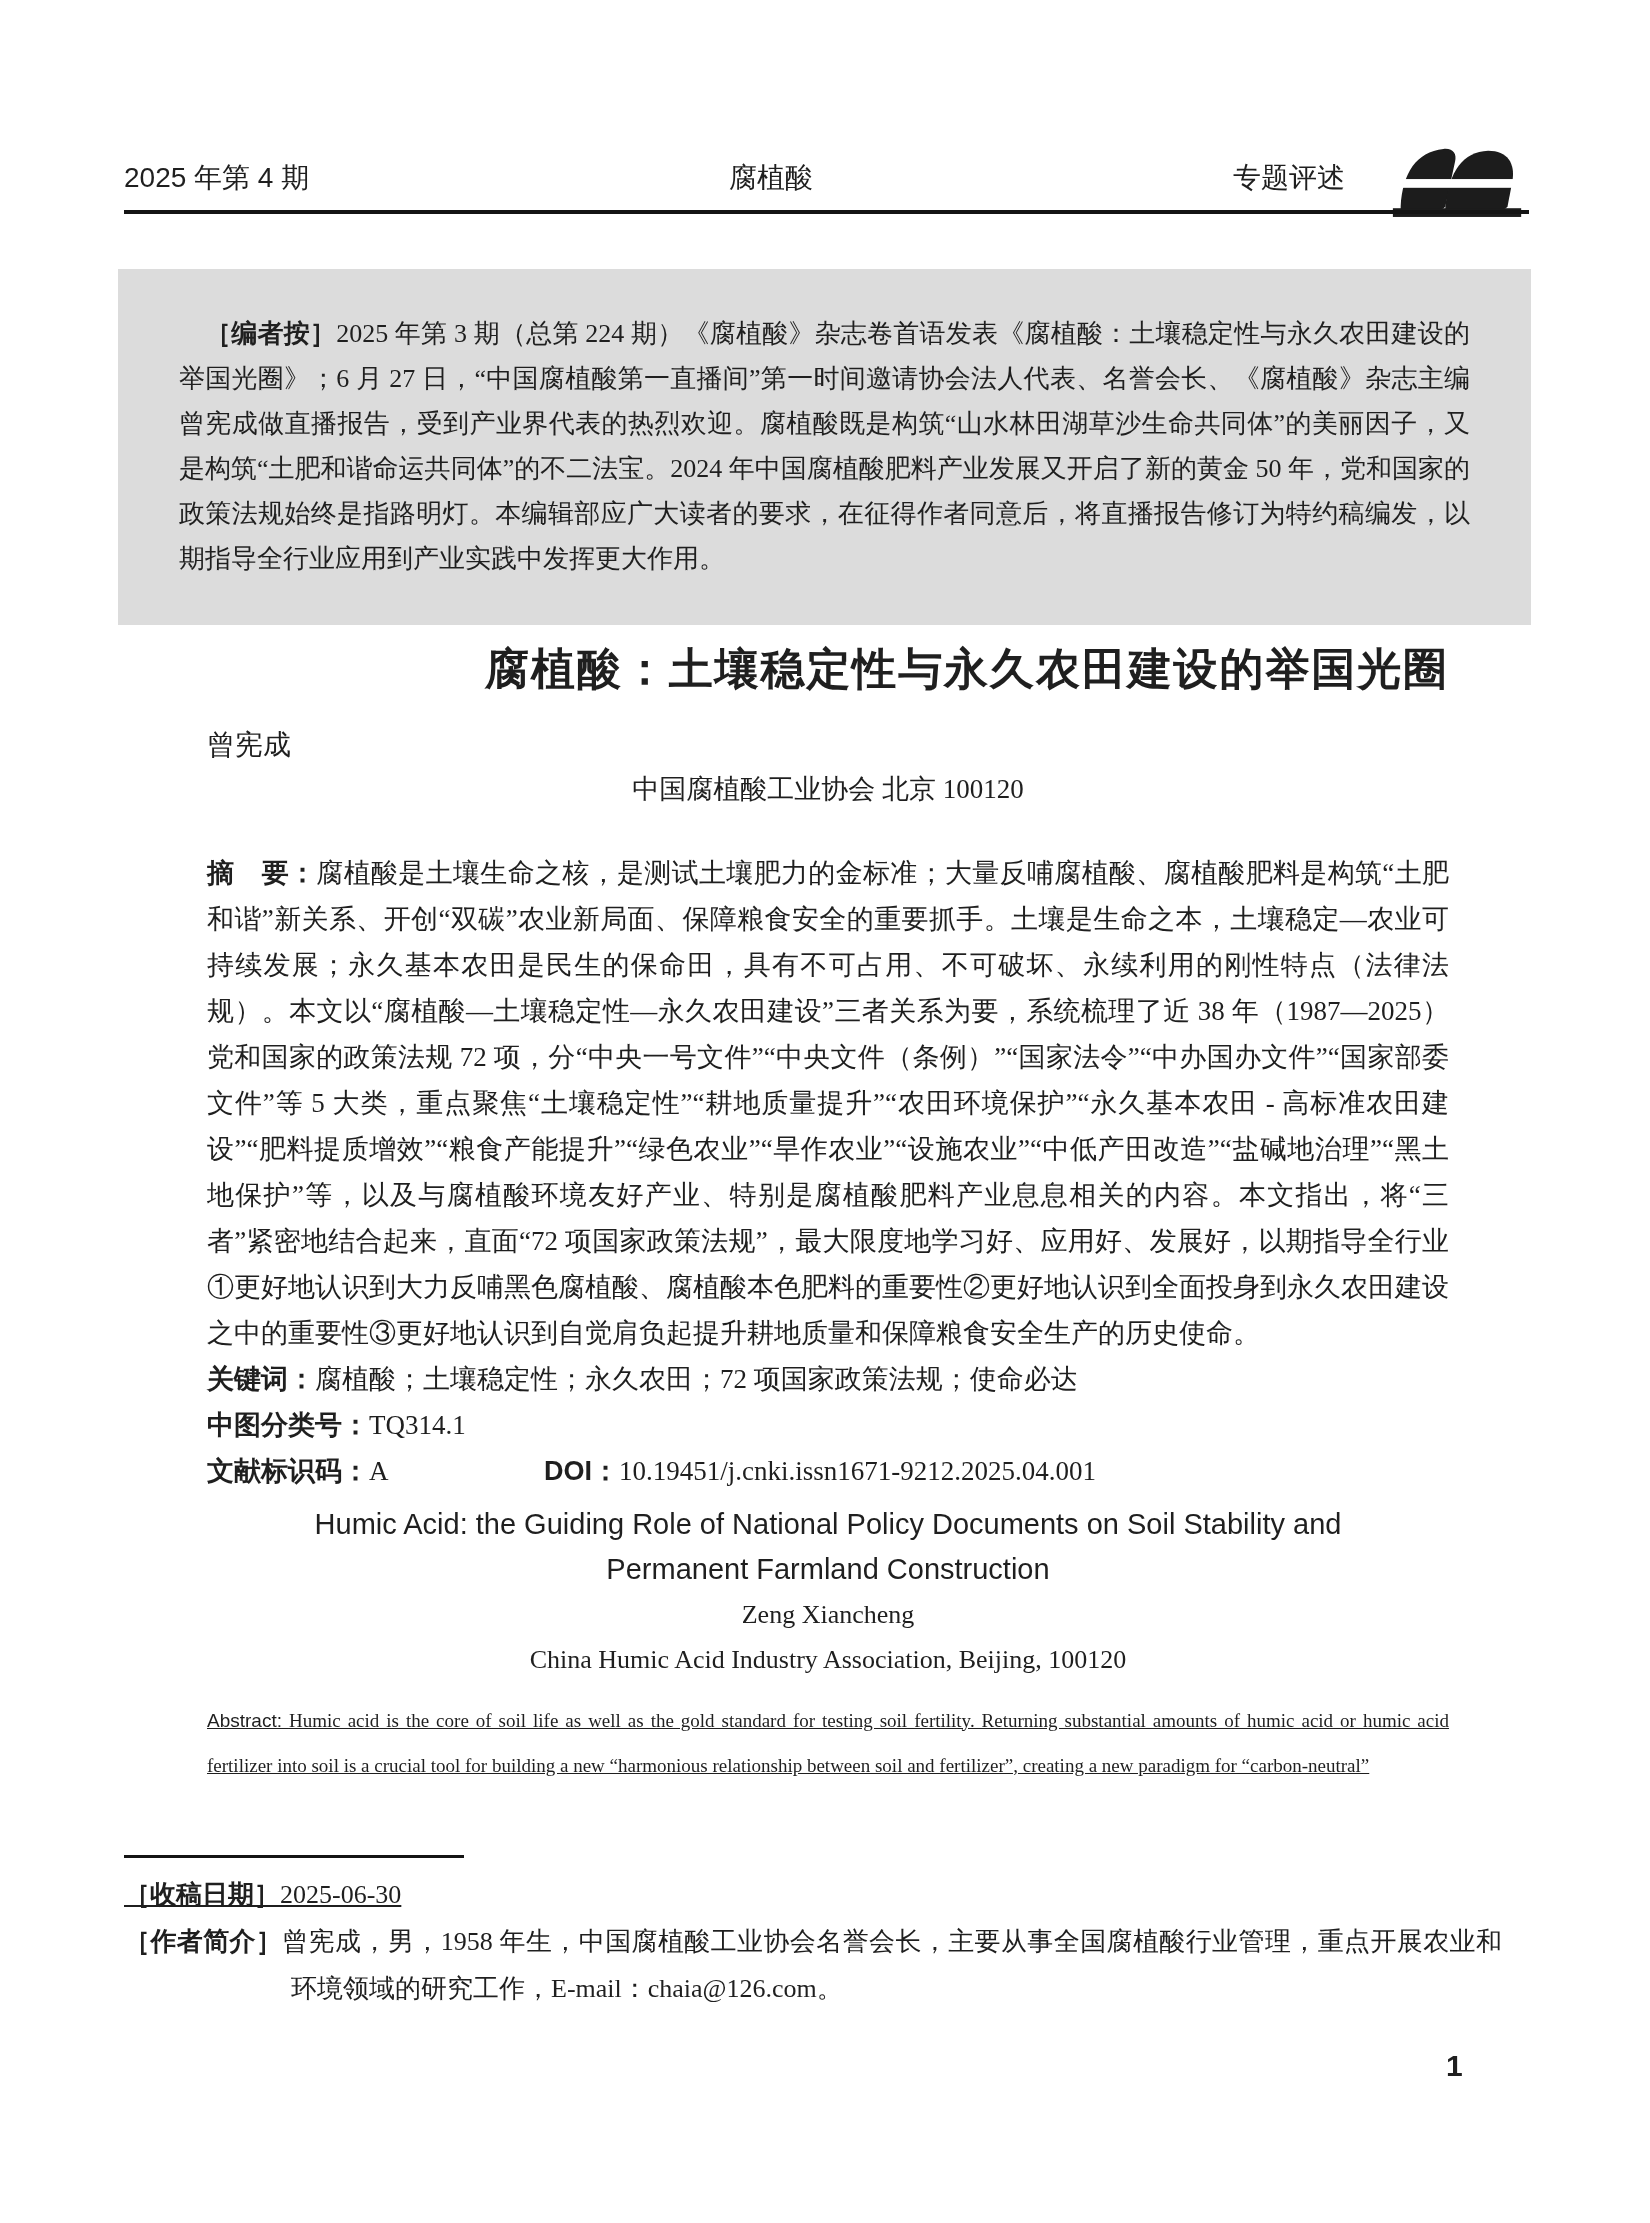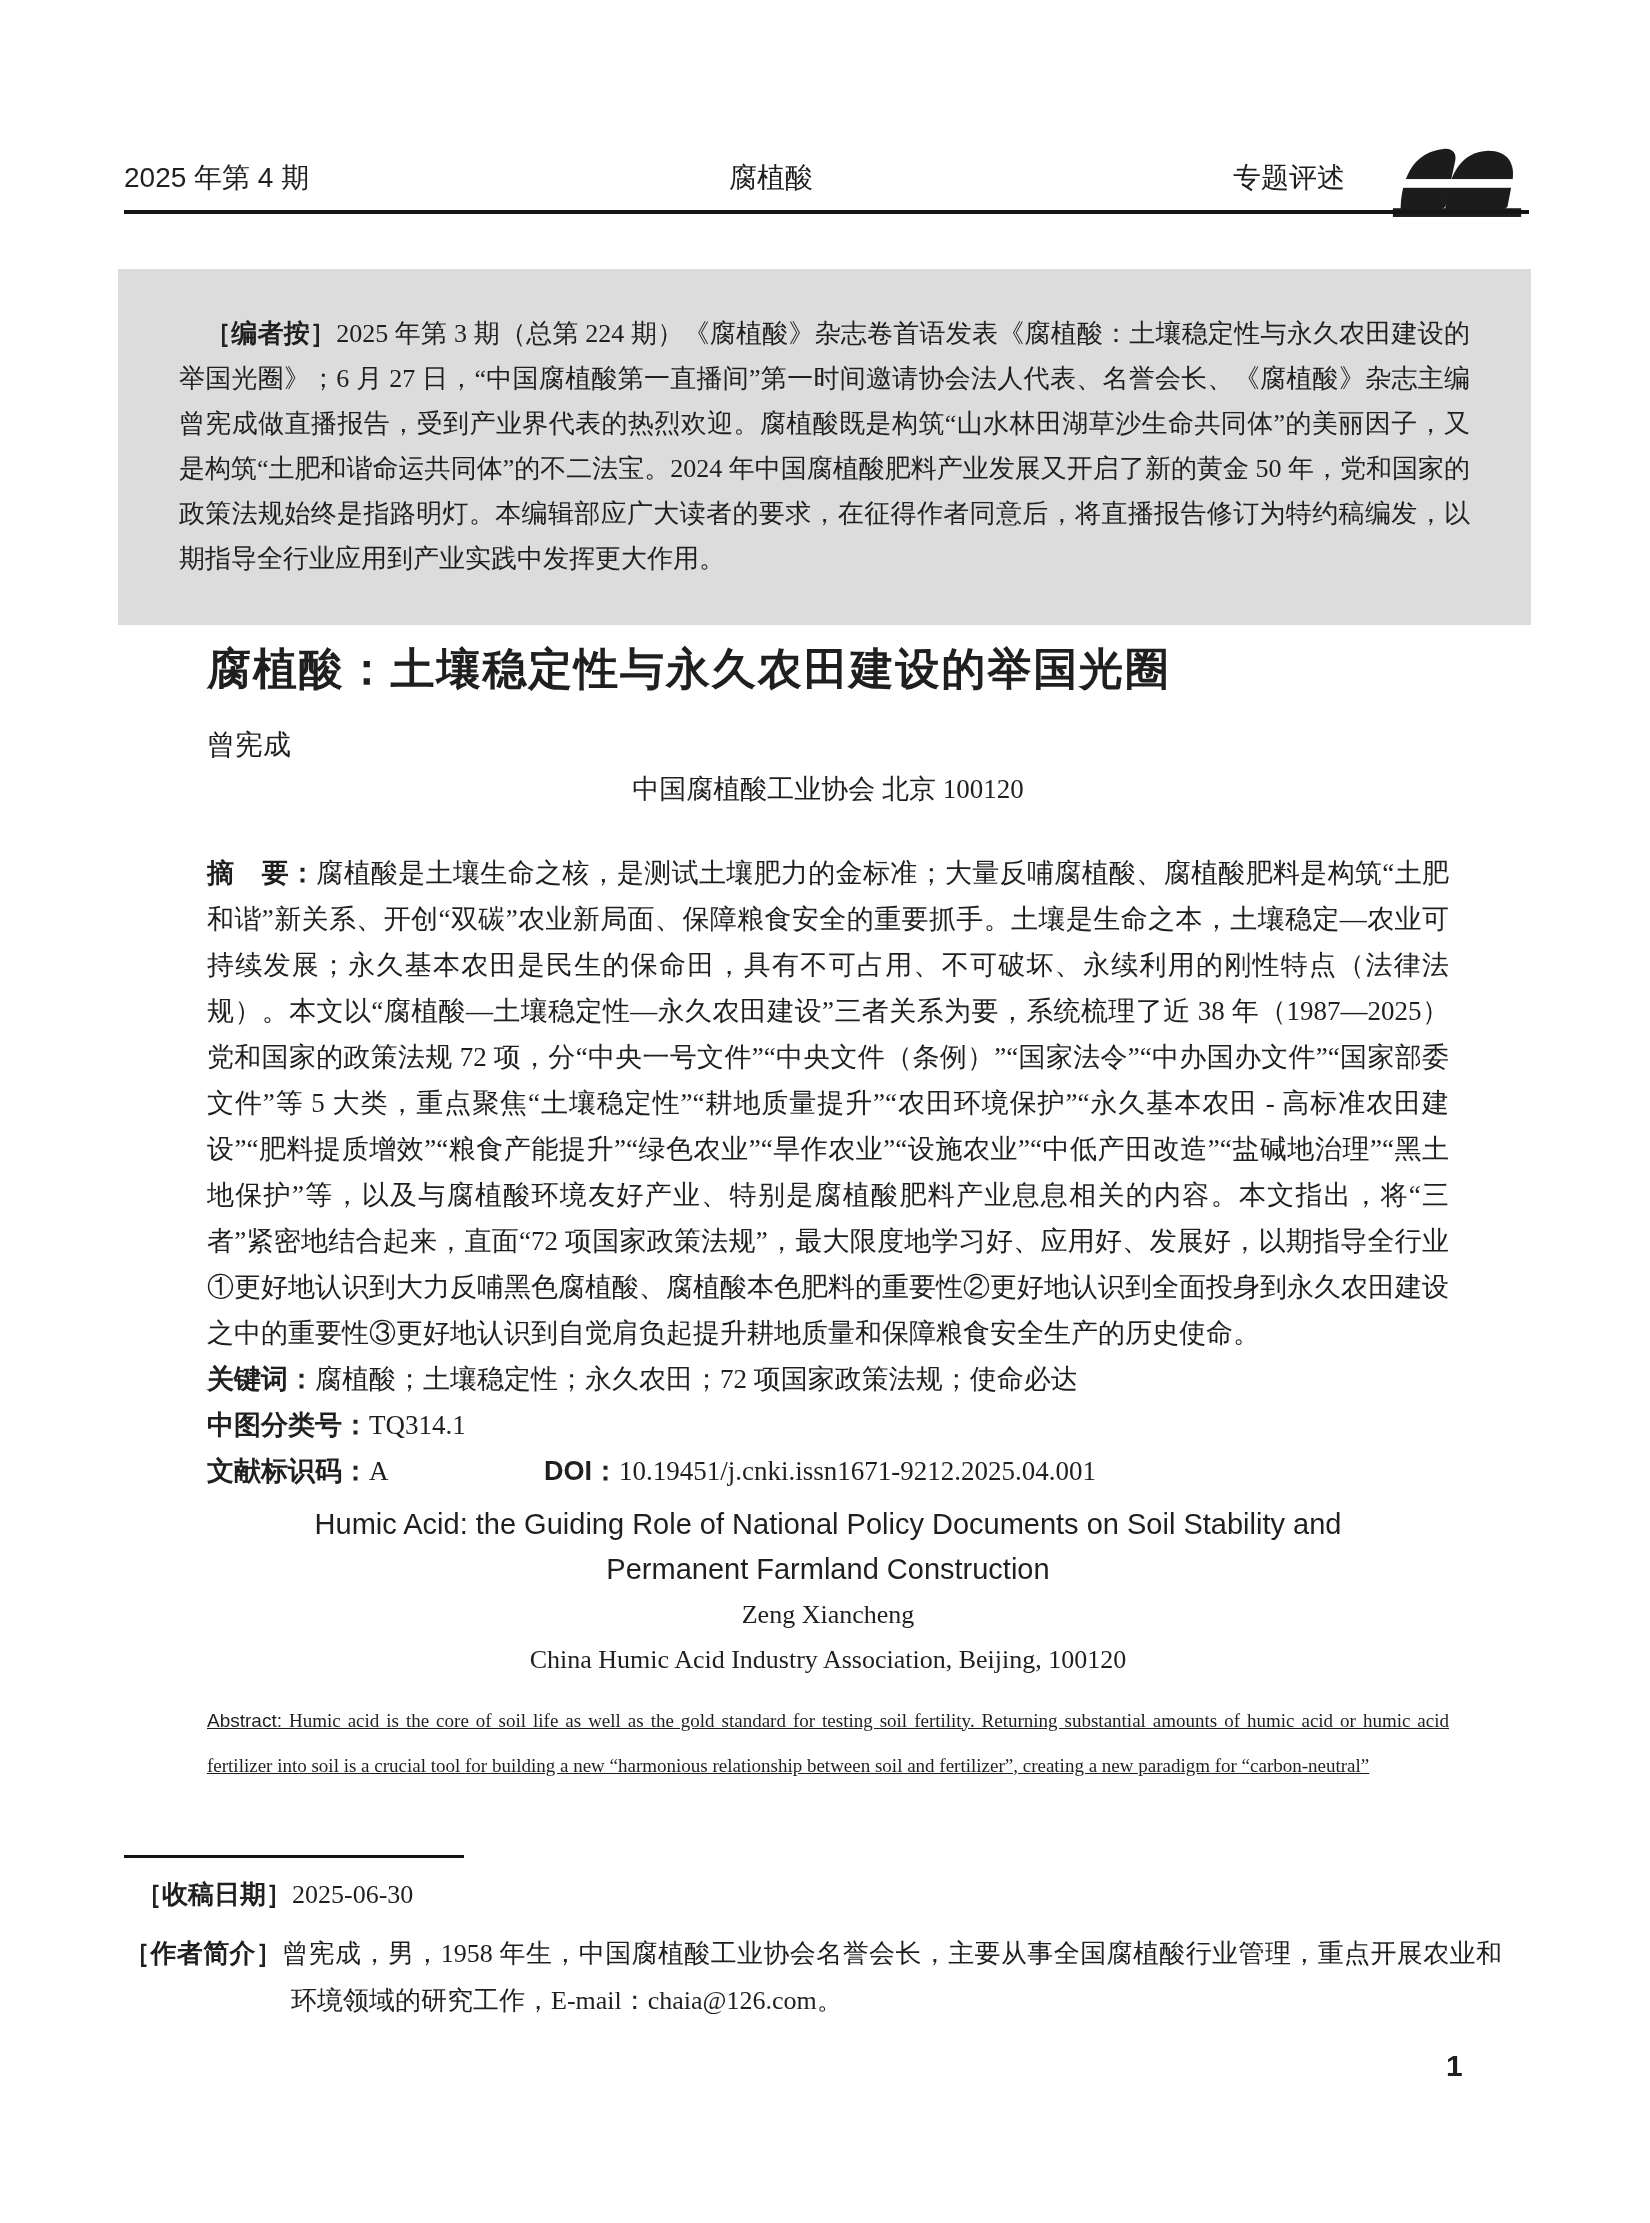--- a/index.html
+++ b/index.html
@@ -32,21 +32,21 @@
     padding:26px 45px 28px 45px;
   }
   .editor-box p{
     margin:16px;font-size:26px;line-height:45px;
     text-align:justify;text-indent:26px;
   }
   .editor-box .note-label{font-weight:bold;font-family:"Liberation Sans","DejaVu Sans",sans-serif;}
   
   .main{position:absolute;top:640px;left:207px;width:1242px;}
   .article-title{
-    margin:0;text-align:left;
+    margin:0;text-align:right;
     font-family:"Liberation Sans","DejaVu Sans",sans-serif;
     font-weight:bold;font-size:44px;line-height:58px;letter-spacing:1.9px;
   }
   .author{margin-top:27px;text-align:left;font-size:28px;line-height:39px;}
   .affiliation{margin-top:5.8px;text-align:center;font-size:27px;line-height:39px;}
   .abstract{
     margin:41px 0 0 0;font-size:27px;line-height:46px;text-align:justify;
   }
   .inline-label{font-weight:bold;font-family:"Liberation Sans","DejaVu Sans",sans-serif;}
   .kw-line{margin:0;font-size:27px;line-height:46px;}
@@ -61,21 +61,21 @@
   }
   .en-author{margin-top:0;text-align:center;font-size:26px;line-height:45px;}
   .en-affil{text-align:center;font-size:26px;line-height:45px;}
   .en-abstract{
     margin:16px 0 0 0;font-size:19px;line-height:45px;text-align:justify;text-decoration:underline;
   }
   .en-abstract .inline-label{font-weight:normal;font-family:"Liberation Sans","DejaVu Sans",sans-serif;}
   
   .footnotes{position:absolute;top:1855px;left:124px;width:1378px;font-size:26px;}
   .foot-rule{width:340px;height:2.9px;background:#141414;margin-bottom:13.6px;}
-  .foot-line{margin:12px;line-height:47px;}
+  .foot-line{margin:0;line-height:47px;text-decoration:underline;}
   .foot-bio{margin:0;line-height:47px;padding-left:167px;text-indent:-167px;text-align:justify;}
   .foot-label{font-weight:bold;font-family:"Liberation Sans","DejaVu Sans",sans-serif;}
   .page-number{
     position:absolute;top:2049px;left:1446px;
     font-family:"Liberation Sans","DejaVu Sans",sans-serif;
     font-weight:bold;font-size:30px;
   }
 </style>
 </head>
 <body>

